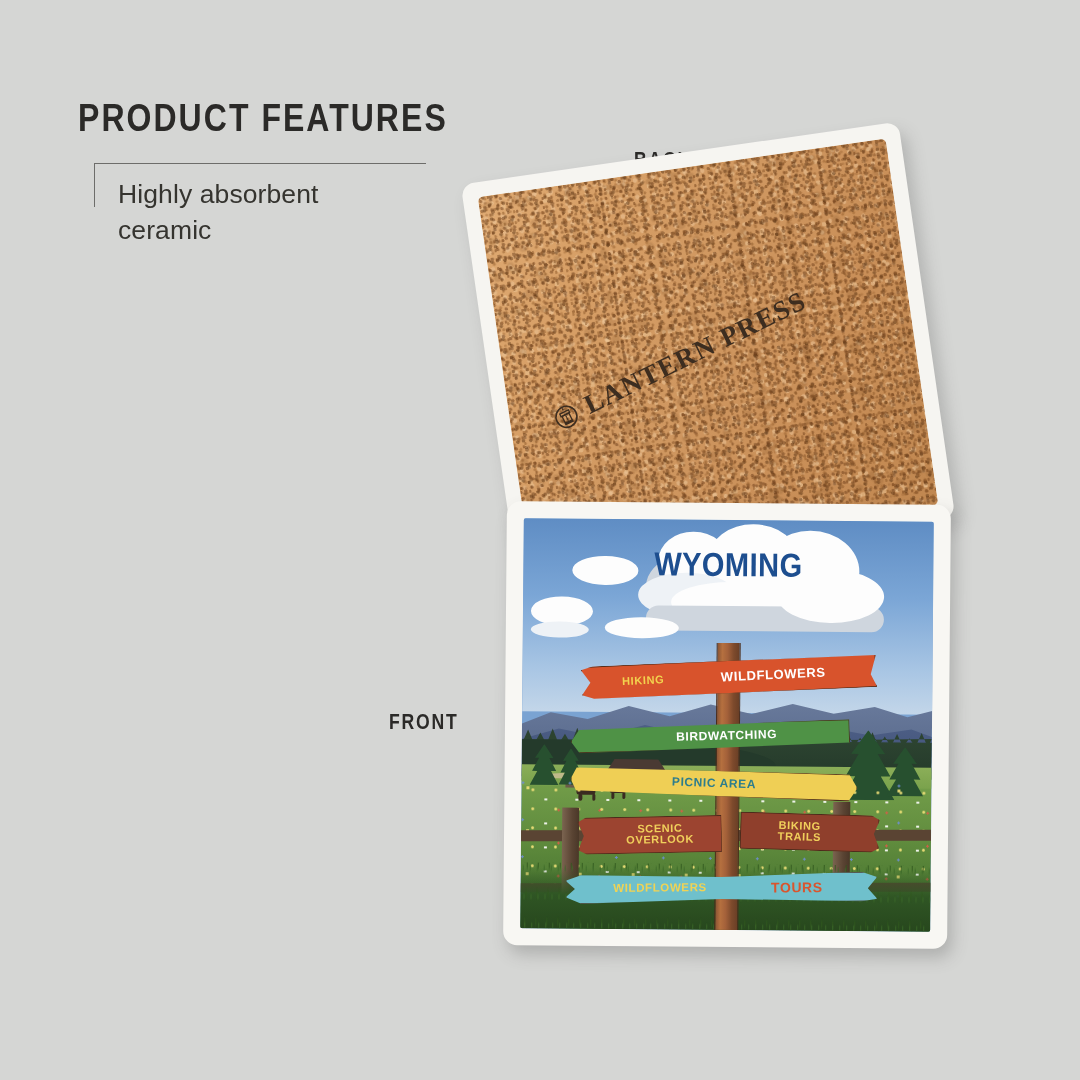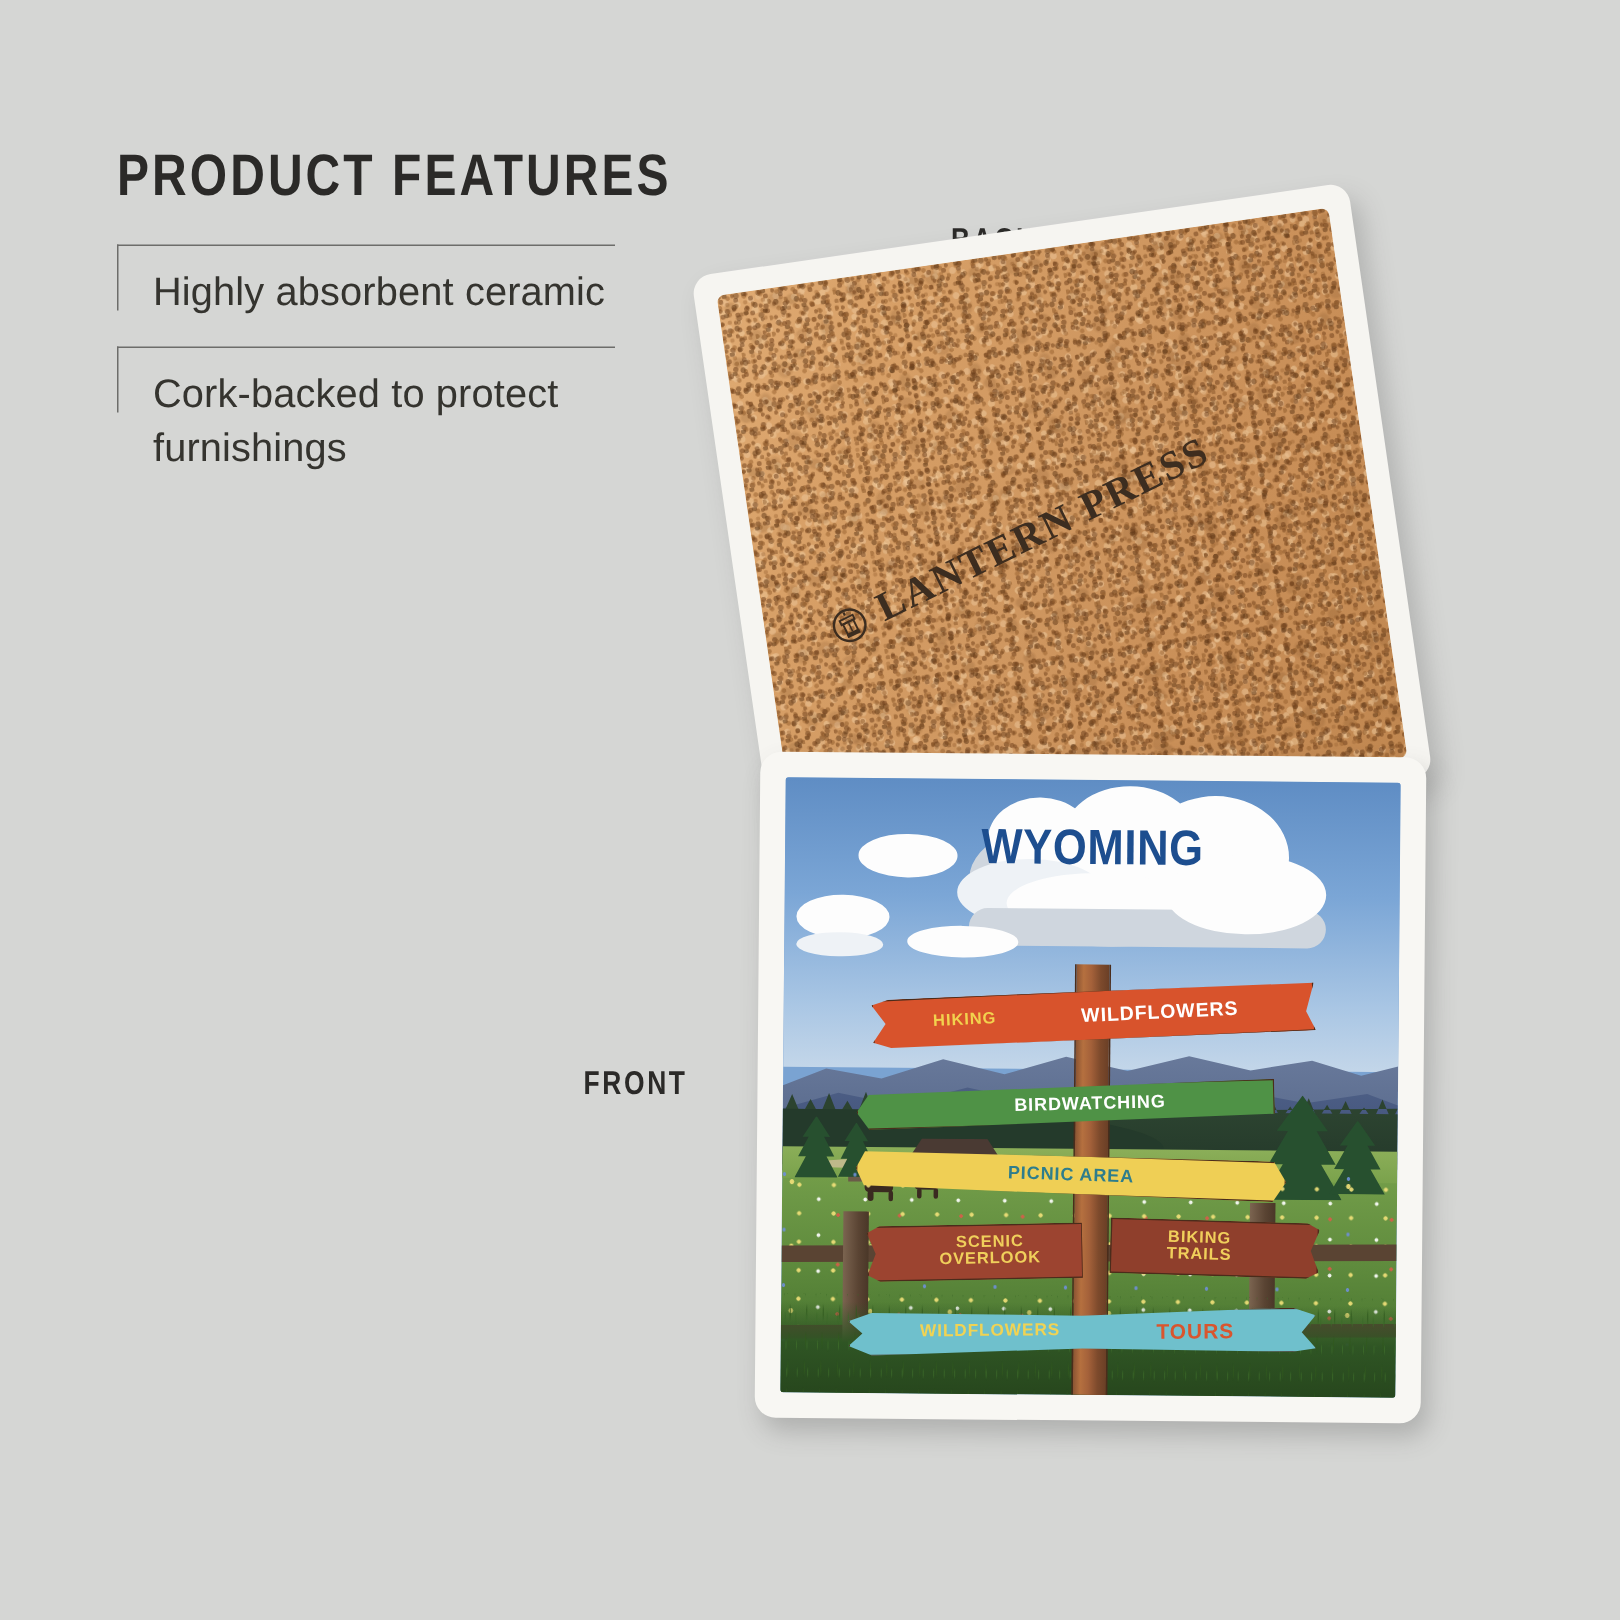--- a/index.html
+++ b/index.html
@@ -235,30 +235,25 @@
   .sign-butter .w1{color:#f0d354;font-size:11.5px;flex:0 0 48%;}
   .sign-butter .w2{color:#d9552e;font-size:14px;flex:0 0 36%;}
 </style>
 </head>
 <body style="background: rgb(213, 214, 212);">
 
 <div class="stage">
 
   <section class="features">
     <h1 class="features-title">PRODUCT FEATURES</h1>
-    <ul class="feature-list" style="list-style:none;margin:0;padding:0;">
+    <ul class="feature-list" style="list-style:none;margin:16px;padding:0;">
       <li class="feature-item">
         <span class="rule"></span>
         <span class="tick"></span>
         <span class="feature-text">Highly absorbent ceramic</span>
-      </li>
-      <li class="feature-item">
-        <span class="rule"></span>
-        <span class="tick"></span>
-        <span class="feature-text">Cork-backed to protect furnishings</span>
       </li>
     </ul>
   </section>
 
   <div class="side-label" id="label-back">BACK</div>
   <div class="side-label" id="label-front">FRONT</div>
 
   <div class="coaster-back">
     <div class="cork">
       <div class="cork-logo">

